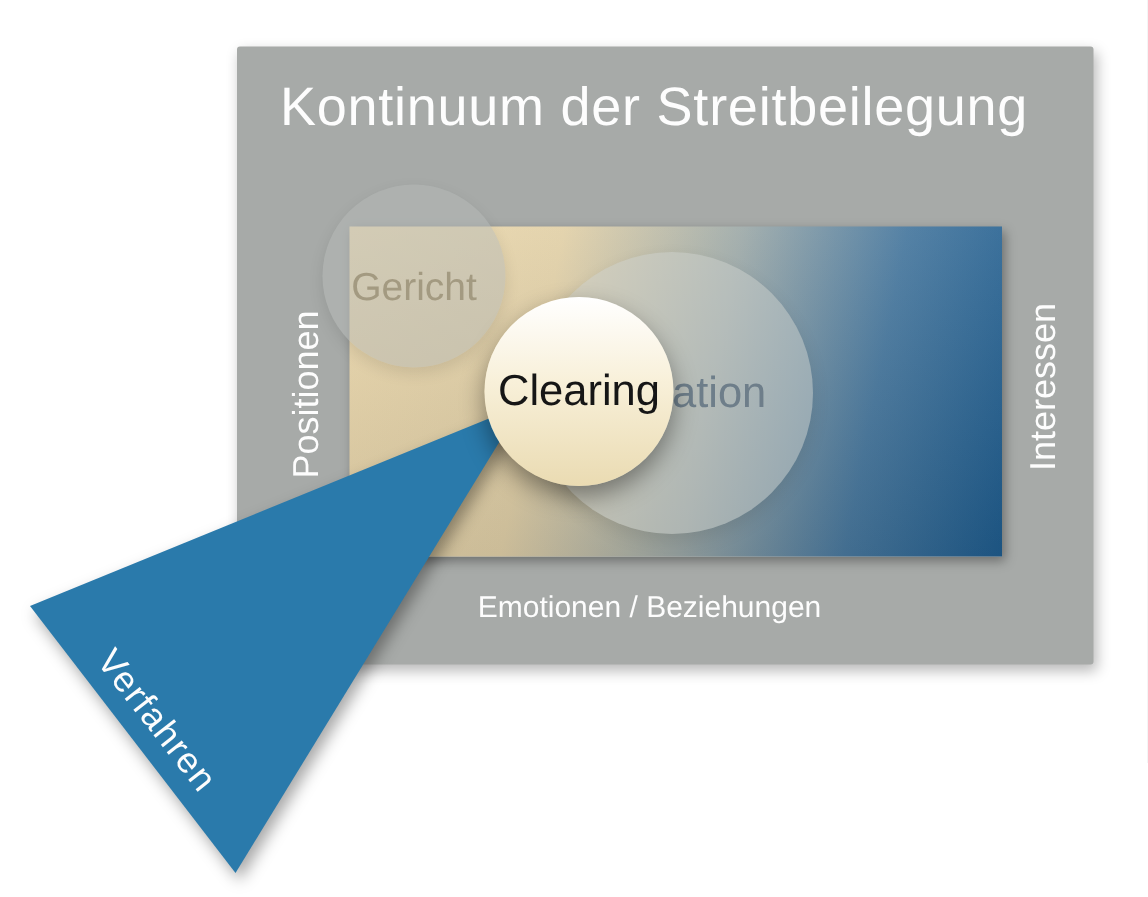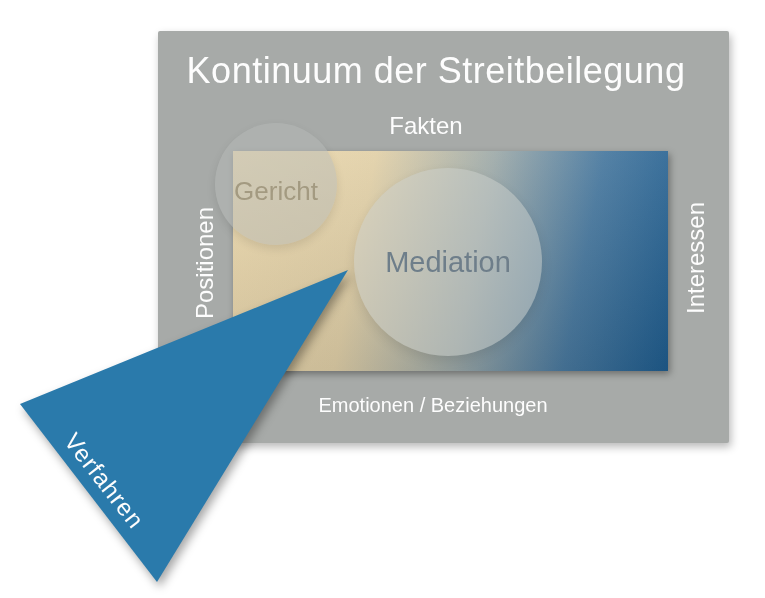--- a/index.html
+++ b/index.html
@@ -97,21 +97,20 @@
 </style>
 </head>
 <body>
 
 <div class="stage">
 
   <div class="panel"></div>
 
   <div class="slide-title">Kontinuum der Streitbeilegung</div>
 
-  <div class="axis-top">Fakten</div>
 
   <div class="axis-bottom">Emotionen / Beziehungen</div>
 
   <div class="axis-left">Positionen</div>
 
   <div class="axis-right">Interessen</div>
 
   <div class="grad-rect"></div>
 
   <div class="circle gericht-circle">
@@ -121,14 +120,17 @@
   <div class="circle mediation-circle">
     <span class="mediation-label">Mediation</span>
   </div>
 
   <svg class="wedge-svg" viewBox="0 0 765 598" xmlns="http://www.w3.org/2000/svg">
     <polygon points="348,270 20,404 157,582"></polygon>
   </svg>
 
   <div class="wedge-label">Verfahren</div>
 
+  <div class="circle clearing-circle">
+    <span class="clearing-label">Clearing</span>
+  </div>
 
 </div>
 
 </body></html>

